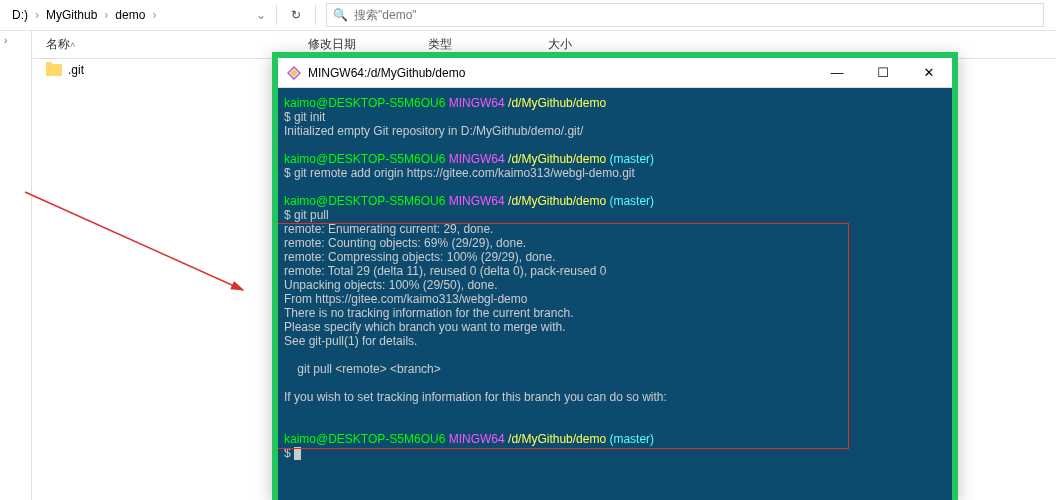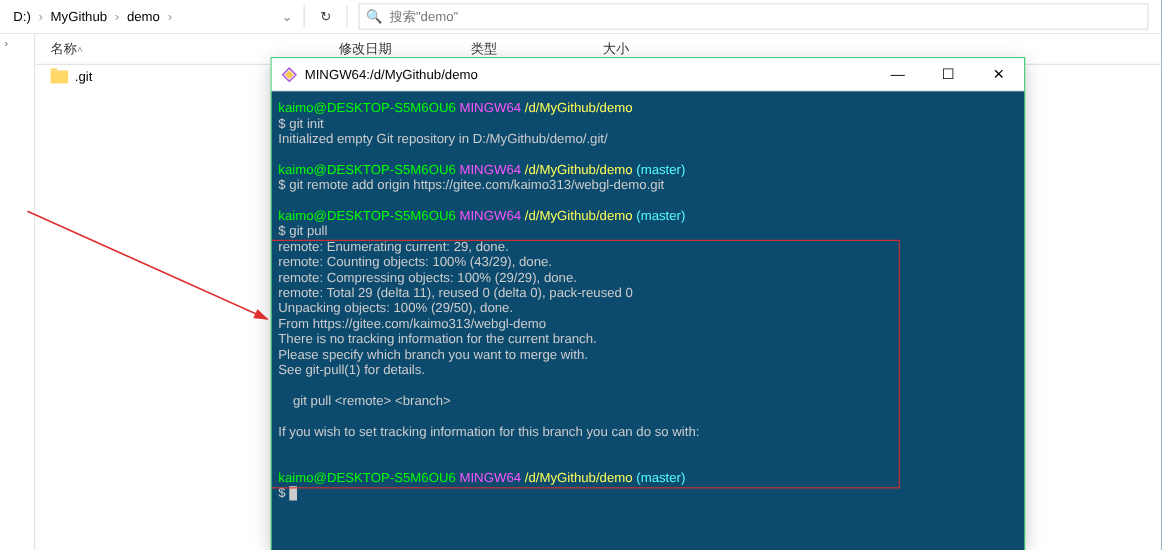--- a/index.html
+++ b/index.html
@@ -23,21 +23,21 @@
 .sort-arrow{color:#888;padding-right:10px;font-size:9px}
 
 .sidebar{position:absolute;left:0;top:31px;width:32px;height:469px;border-right:1px solid #e0e0e0;background:#fff}
 .expand-handle{position:absolute;left:4px;top:4px;color:#666;font-size:10px}
 
 .file-area{position:absolute;left:32px;top:59px;width:1024px}
 .file-row{display:flex;align-items:center;height:22px;font-size:12px;padding-left:14px}
 .folder-ico{width:16px;height:12px;background:#ffd868;border-radius:1px;margin-right:6px;position:relative}
 .folder-ico:before{content:"";position:absolute;top:-2px;left:0;width:6px;height:2px;background:#ffd868;border-radius:1px 1px 0 0}
 
-.terminal-window{position:absolute;left:246px;top:52px;width:686px;height:448px;background:#fff;border:1px solid #22c55e;box-shadow:0 4px 16px rgba(0,0,0,.25)}
+.terminal-window{position:absolute;left:272px;top:52px;width:686px;height:448px;background:#fff;border:6px solid #22c55e;box-shadow:0 4px 16px rgba(0,0,0,.25)}
 .term-title{height:30px;background:#fff;display:flex;align-items:center;padding-left:8px;font-size:12px;border-bottom:1px solid #ddd}
 .term-ico{width:16px;height:16px;margin-right:6px;display:flex;align-items:center;justify-content:center}
 .term-ico svg{width:14px;height:14px}
 .term-ctl{margin-left:auto;display:flex}
 .term-ctl-btn{width:46px;height:30px;display:flex;align-items:center;justify-content:center;font-size:13px;font-family:sans-serif}
 .term-ctl-btn.close{margin-right:0}
 .term-body{background:#0c4a6e;height:417px;padding:8px 6px;font-family:"Consolas","Courier New",monospace;font-size:12px;line-height:14px;color:#ccc;overflow:hidden;position:relative}
 .l{white-space:pre}
 .g{color:#00ff00}
 .p{color:#ff55ff}
@@ -123,21 +123,21 @@
     <div class="l"><span class="g">kaimo@DESKTOP-S5M6OU6</span> <span class="p">MINGW64</span> <span class="y">/d/MyGithub/demo</span></div>
     <div class="l w">$ git init</div>
     <div class="l w">Initialized empty Git repository in D:/MyGithub/demo/.git/</div>
     <div class="l">&nbsp;</div>
     <div class="l"><span class="g">kaimo@DESKTOP-S5M6OU6</span> <span class="p">MINGW64</span> <span class="y">/d/MyGithub/demo</span> <span class="c">(master)</span></div>
     <div class="l w">$ git remote add origin https://gitee.com/kaimo313/webgl-demo.git</div>
     <div class="l">&nbsp;</div>
     <div class="l"><span class="g">kaimo@DESKTOP-S5M6OU6</span> <span class="p">MINGW64</span> <span class="y">/d/MyGithub/demo</span> <span class="c">(master)</span></div>
     <div class="l w">$ git pull</div>
     <div class="l w">remote: Enumerating current: 29, done.</div>
-    <div class="l w">remote: Counting objects: 100% (43/29), done.</div>
+    <div class="l w">remote: Counting objects: 69% (29/29), done.</div>
     <div class="l w">remote: Compressing objects: 100% (29/29), done.</div>
     <div class="l w">remote: Total 29 (delta 11), reused 0 (delta 0), pack-reused 0</div>
     <div class="l w">Unpacking objects: 100% (29/50), done.</div>
     <div class="l w">From https://gitee.com/kaimo313/webgl-demo</div>
     <div class="l w">There is no tracking information for the current branch.</div>
     <div class="l w">Please specify which branch you want to merge with.</div>
     <div class="l w">See git-pull(1) for details.</div>
     <div class="l w">&nbsp;</div>
     <div class="l w">    git pull &lt;remote&gt; &lt;branch&gt;</div>
     <div class="l w">&nbsp;</div>

